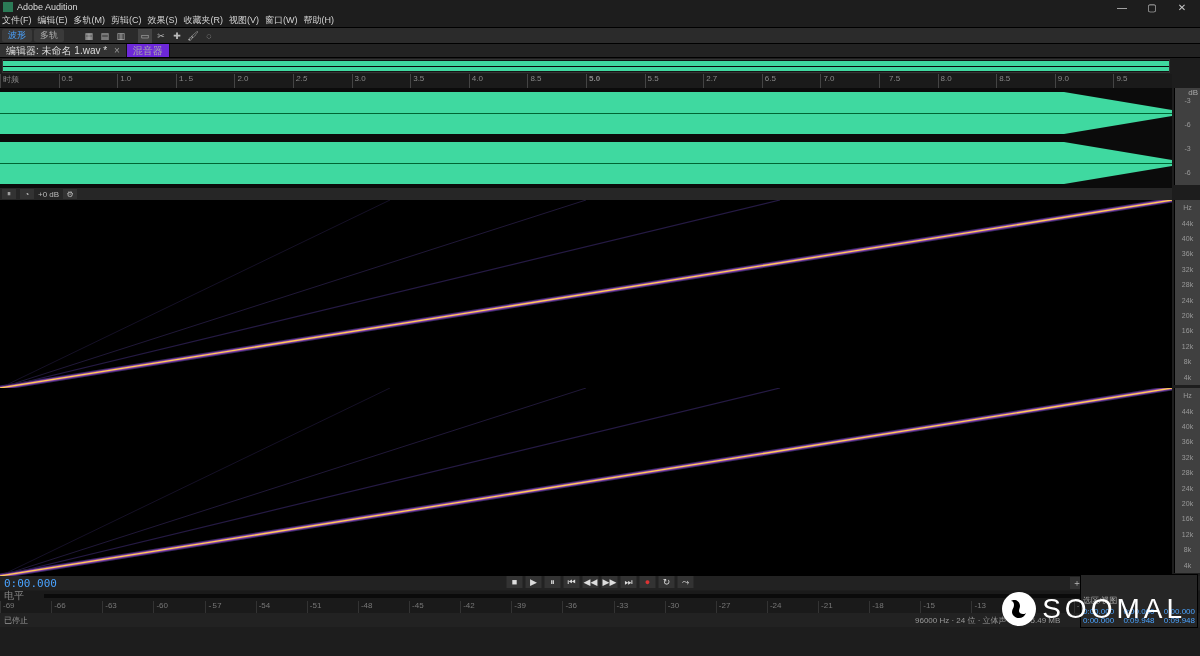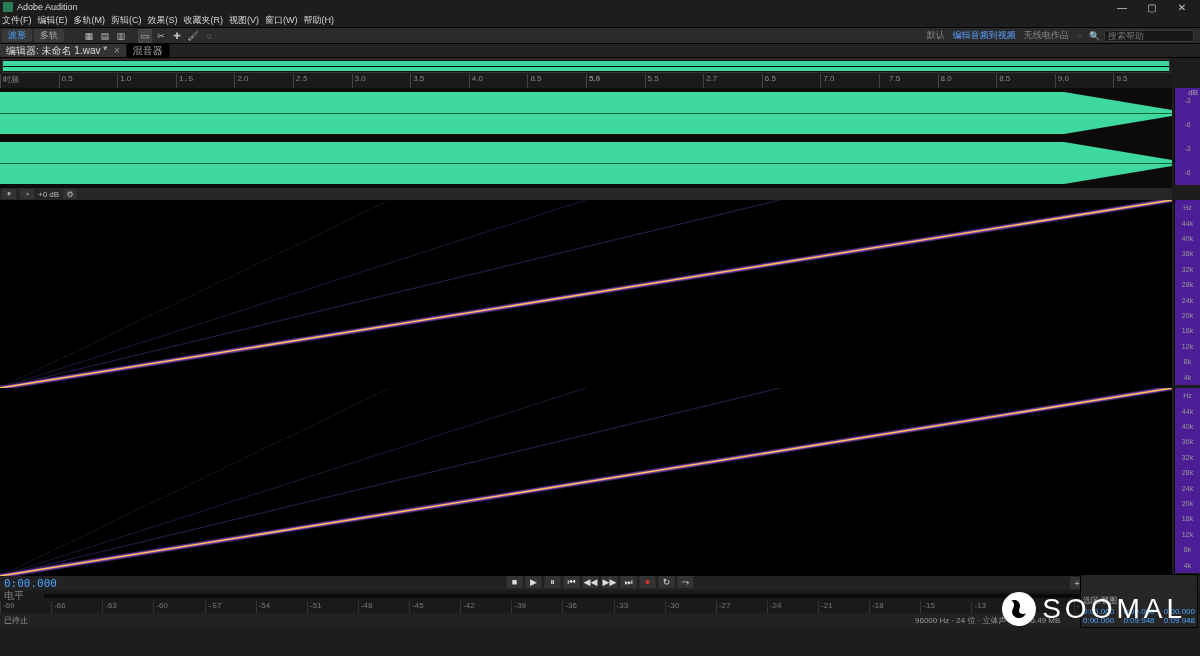--- a/index.html
+++ b/index.html
@@ -17,34 +17,34 @@
   .tool-icon { width: 14px; height: 14px; display: flex; align-items: center; justify-content: center; color: #bbb; font-size: 9px; cursor: pointer; }
   .tool-icon.active { background: #444; }
   .right-group { margin-left: auto; display: flex; gap: 8px; align-items: center; padding-right: 4px; }
   .right-group span { font-size: 9px; color: #888; }
   .right-group .pill-blue { color: #5aa0ff; }
   .searchwrap { display:flex; align-items:center; gap:3px; }
   .searchbox { width: 90px; height: 12px; background: #171717; border: 1px solid #3a3a3a; border-radius: 2px; color:#aaa; font-size:9px; padding:0 3px; }
   .file-tabs { height: 14px; background: #222; display: flex; align-items: flex-end; border-bottom: 1px solid #000; }
   .file-tab { background: #333; font-size: 10px; padding: 0 6px; line-height: 13px; color: #ddd; border-right: 1px solid #111; }
   .file-tab .close { margin-left:4px; color:#999; }
-  .file-tab.in { background:#000000; color:#aaa; }
+  .file-tab.in { background:#6d28d9; color:#aaa; }
   .overview { height: 14px; background: #141414; border: 1px solid #333; margin: 1px 30px 1px 2px; position: relative; overflow:hidden; }
   .overview .ov-wave { position:absolute; top:1px; bottom:1px; left:0; right:0; background:#3fd9a0; }
   .overview .ov-center { position:absolute; top:50%; left:0; right:0; height:1px; background:#0a0a0a; }
   .ruler { height: 14px; background: #1a1a1a; position: relative; margin-right: 28px; }
   .ruler span { position: absolute; top: 0; font-size: 8px; color: #888; border-left:1px solid #444; padding-left:2px; height:100%; }
   .waveform { height: 100px; background: #0b0b0b; position: relative; margin-right: 28px; }
   .channel { position: absolute; left:0; right:0; height: 46px; }
   .channel .wavefill { position:absolute; top:2px; bottom:2px; left:0; right:0; background:#3fd9a0; }
   .channel .shape { position:absolute; top:0; bottom:0; right:0; width:120px; }
   .channel .wavemid { position:absolute; top:50%; left:0; right:0; height:1px; background:#063; }
   .ch-top { top: 2px; }
   .ch-bot { bottom: 2px; }
-  .db-scale { position:absolute; right:0; top:0; bottom:3px; width:26px; background:#4c1d95; border-left:1px solid #000; font-size:7px; color:#999; display:flex; flex-direction:column; justify-content:space-around; align-items:center; }
+  .db-scale { position:absolute; right:0; top:0; bottom:3px; width:26px; background:#404040; border-left:1px solid #000; font-size:7px; color:#999; display:flex; flex-direction:column; justify-content:space-around; align-items:center; }
   .db-scale .hz-head { position:absolute; top:0; right:2px; font-size:8px; color:#aaa; }
   .spectro-head { height: 12px; background:#262626; display:flex; align-items:center; padding:0 2px; gap:4px; margin-right:28px; }
   .spectro-head .ic { width:14px; height:10px; background:#333; font-size:8px; color:#bbb; display:flex; align-items:center; justify-content:center; }
   .spectro-head .vol { font-size:8px; color:#bbb; }
   .spectrogram { height: 188px; background:#000; position:relative; margin-right:28px; overflow:hidden; }
   .spectrogram svg { width:100%; height:100%; display:block; }
   .tc-bar { height:14px; background:#222; display:flex; align-items:center; padding:0 4px; }
   .timecode { color:#4aa3ff; font-size:11px; font-family:"Consolas",monospace; }
   .transport { position:absolute; left:50%; top:0; transform:translateX(-50%); display:flex; gap:3px; align-items:center; }
   .transport .tbtn { width:16px; height:12px; background:#333; display:flex; align-items:center; justify-content:center; color:#ddd; cursor:pointer; }
@@ -95,30 +95,20 @@
   <div style="width:14px"></div>
   <div class="tool-icon">▦</div>
   <div class="tool-icon">▤</div>
   <div class="tool-icon">▥</div>
   <div style="width:6px"></div>
   <div class="tool-icon active">▭</div>
   <div class="tool-icon">✂</div>
   <div class="tool-icon">✚</div>
   <div class="tool-icon">🖌</div>
   <div class="tool-icon">◌</div>
-  <div class="right-group">
-    <span>默认</span>
-    <span class="pill-blue">编辑音频到视频</span>
-    <span>无线电作品</span>
-    <span style="color:#555">»</span>
-    <div class="searchwrap">
-      <span style="color:#888">🔍</span>
-      <input class="searchbox" placeholder="搜索帮助" style="">
-    </div>
-  </div>
 </div>
 
 <div class="file-tabs">
   <div class="file-tab">
     <span>编辑器: 未命名 1.wav *</span>
     <span class="close">×</span>
   </div>
   <div class="file-tab in">
     <span>混音器</span>
   </div>

